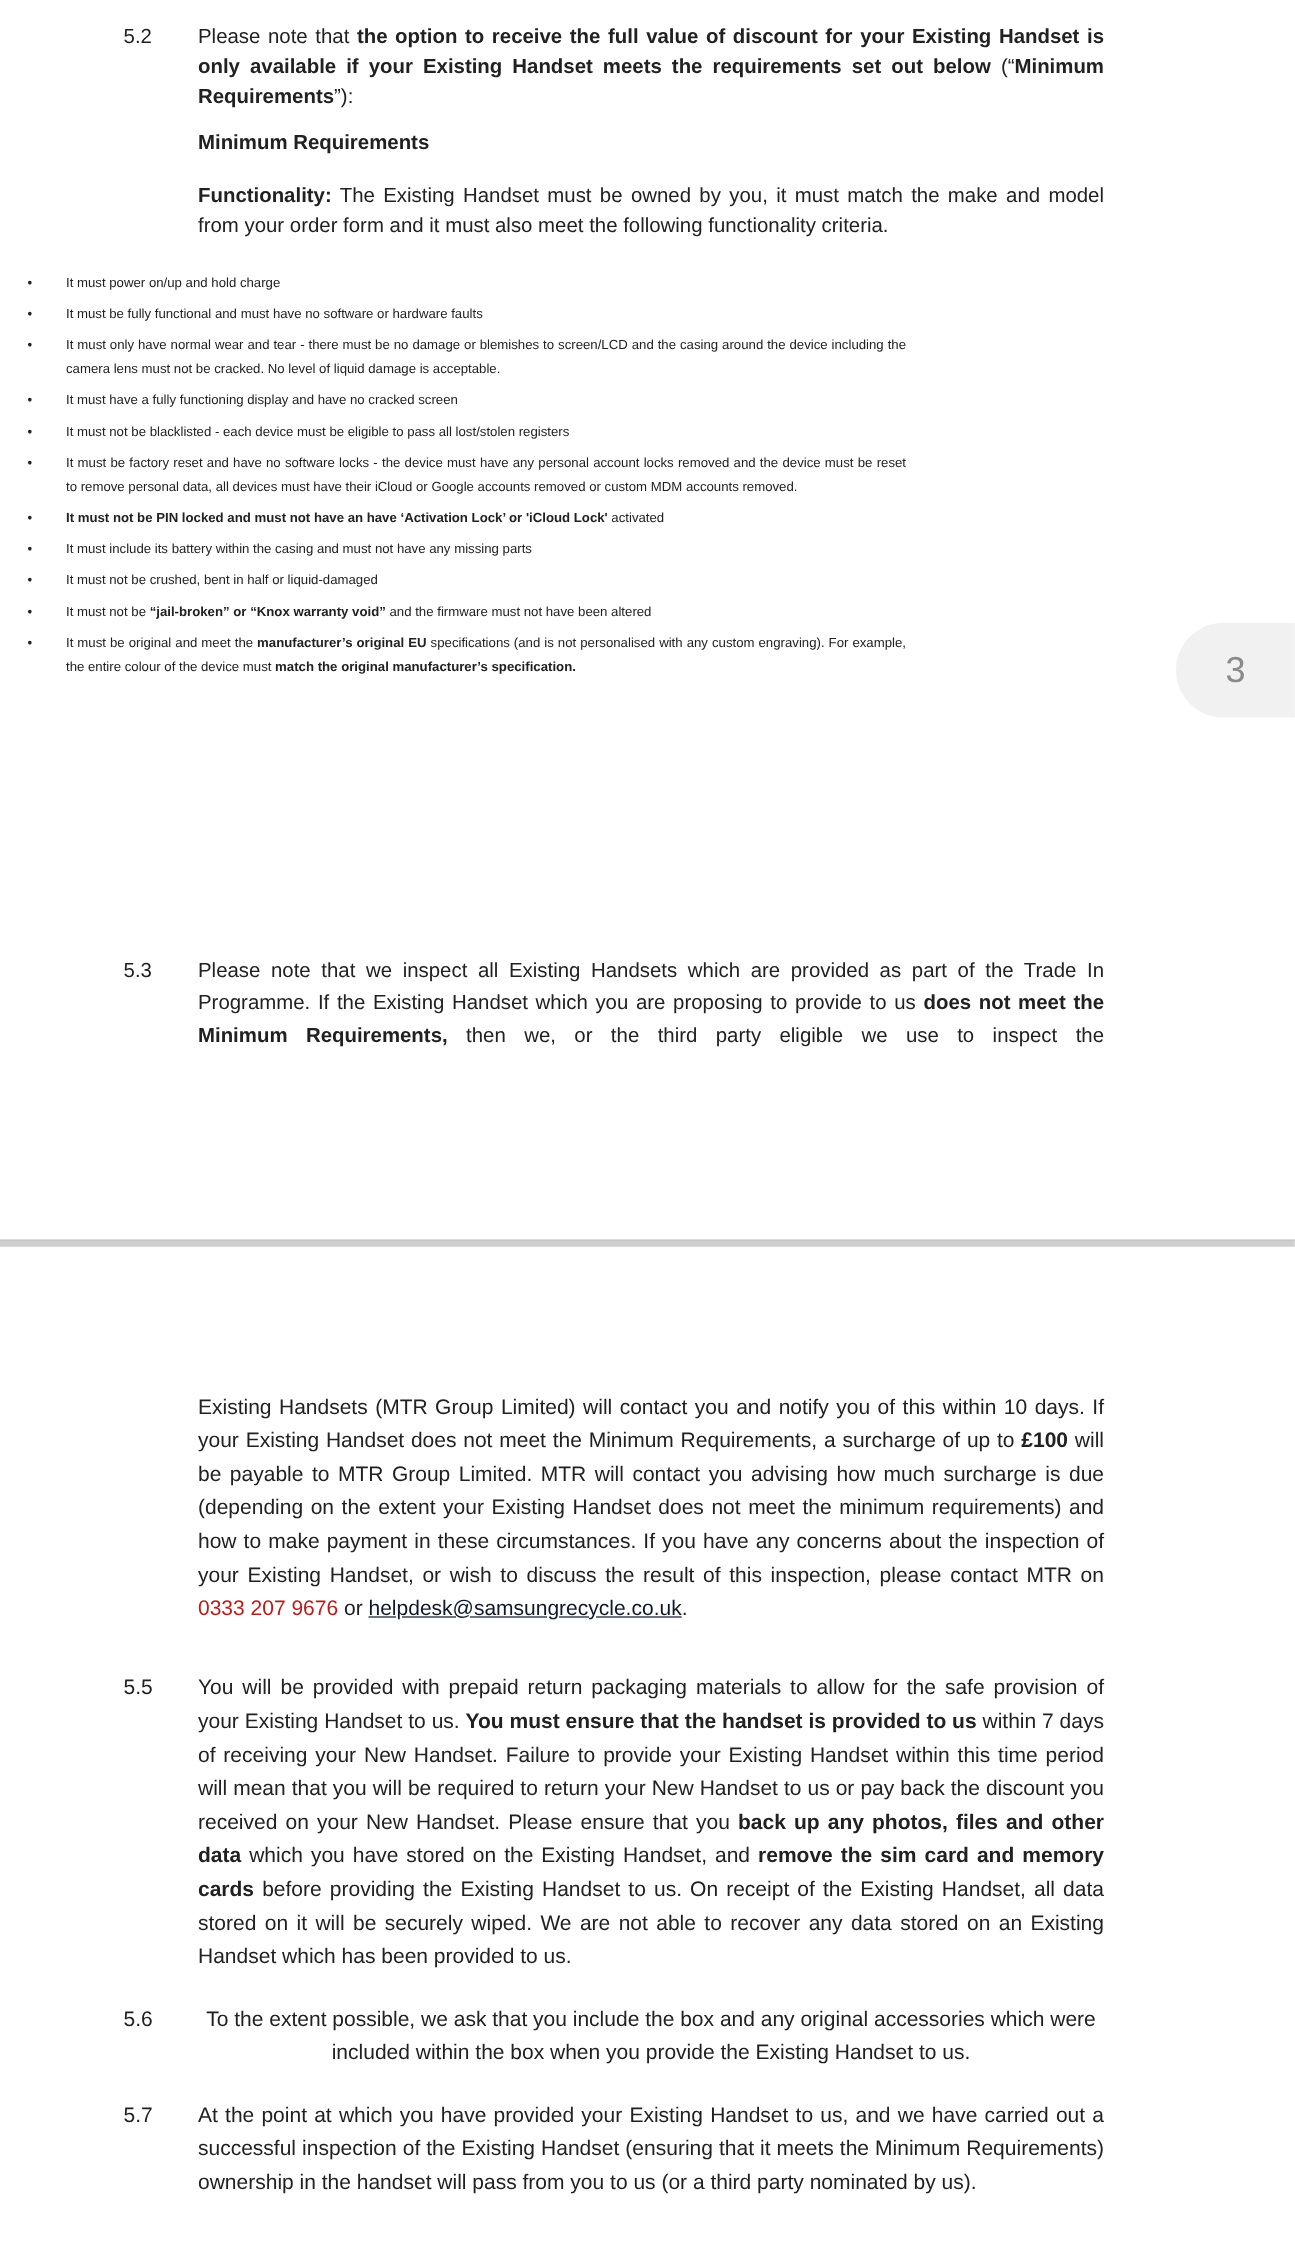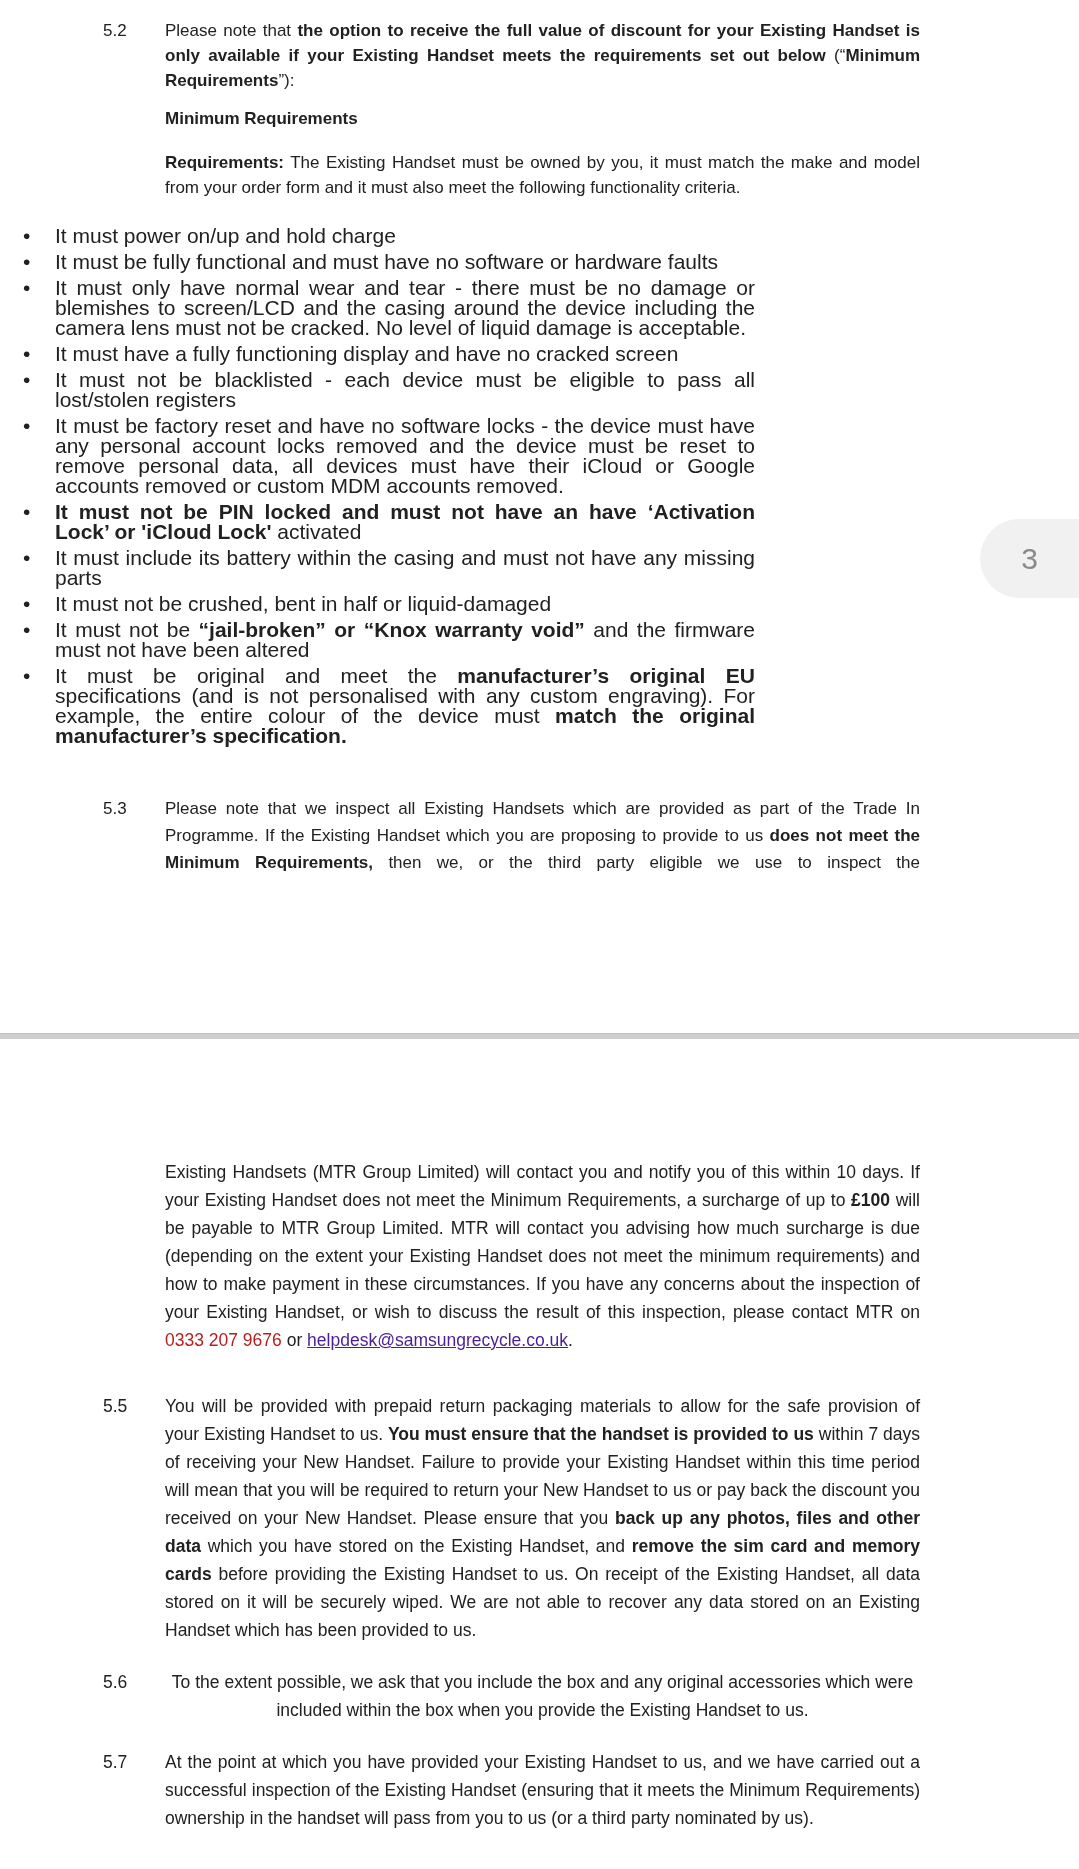--- a/index.html
+++ b/index.html
@@ -12,36 +12,36 @@
     overflow: hidden;
   }
   .block { position: absolute; left: 0; width: 1079px; }
   .section { display: flex; align-items: flex-start; }
   .sec-num { flex: none; width: 62px; margin-left: 103px; }
   .sec-body { width: 755px; text-align: justify; }
   .indent { margin-left: 165px; width: 755px; }
 
   
   .p1 { font-size: 17px; line-height: 25px; }
-  .p1-bullets { font-size: 21px; line-height: 20px; }
+  .p1-bullets { font-size: 11px; line-height: 20px; }
 
   
   .p2 { font-size: 17.5px; line-height: 28px; }
 
   .b, .rich .b { font-weight: bold; margin-top: 29px; }
   .heading { font-weight: bold; font-size: 17px; }
 
   .bullets { list-style: none; margin: 0; padding: 0; }
   .bullets li { position: relative; padding-left: 55px; margin-bottom: 6px; text-align: justify; }
   .bullets li::before { content: "\2022"; position: absolute; left: 23px; }
 
   .justify-last { text-align-last: justify; }
 
   .rich .muted { color: #b91c1c; }
-  .rich a.link { color: #4c1d95; text-decoration: underline; cursor: pointer; }
+  .rich a.link { color: #0f172a; text-decoration: underline; cursor: pointer; }
 
   .page-divider {
     position: absolute; left: 0; top: 1033px;
     width: 1079px; height: 6px;
     background: #cfcfcf;
     border-top: 1px solid #c2c2c2;
   }
 
   .page-badge {
     position: absolute; right: 0; top: 519px;
@@ -59,21 +59,21 @@
 <div class="block section p1" style="top:18px">
   <div class="sec-num">5.2</div>
   <div class="sec-body rich"><span>Please note that </span><span class="b">the option to receive the full value of discount for your Existing Handset is only available if your Existing Handset meets the requirements set out below</span><span> (“</span><span class="b">Minimum Requirements</span><span>”):</span></div>
 </div>
 
 <div class="block p1" style="top:106px">
   <div class="indent heading">Minimum Requirements</div>
 </div>
 
 <div class="block p1" style="top:150px">
-  <div class="indent rich" style="text-align:justify"><span class="b">Requirements:</span><span> The Existing Handset must be owned by you, it must match the make and model from your order form and it must also meet the following functionality criteria.</span></div>
+  <div class="indent rich" style="text-align:justify"><span class="b">Functionality:</span><span> The Existing Handset must be owned by you, it must match the make and model from your order form and it must also meet the following functionality criteria.</span></div>
 </div>
 
 <div class="block p1-bullets" style="top:226px">
   <ul class="bullets indent">
     <li class="rich"><span>It must power on/up and hold charge</span></li>
     <li class="rich"><span>It must be fully functional and must have no software or hardware faults</span></li>
     <li class="rich"><span>It must only have normal wear and tear - there must be no damage or blemishes to screen/LCD and the casing around the device including the camera lens must not be cracked. No level of liquid damage is acceptable.</span></li>
     <li class="rich"><span>It must have a fully functioning display and have no cracked screen</span></li>
     <li class="rich"><span>It must not be blacklisted - each device must be eligible to pass all lost/stolen registers</span></li>
     <li class="rich"><span>It must be factory reset and have no software locks - the device must have any personal account locks removed and the device must be reset to remove personal data, all devices must have their iCloud or Google accounts removed or custom MDM accounts removed.</span></li>

